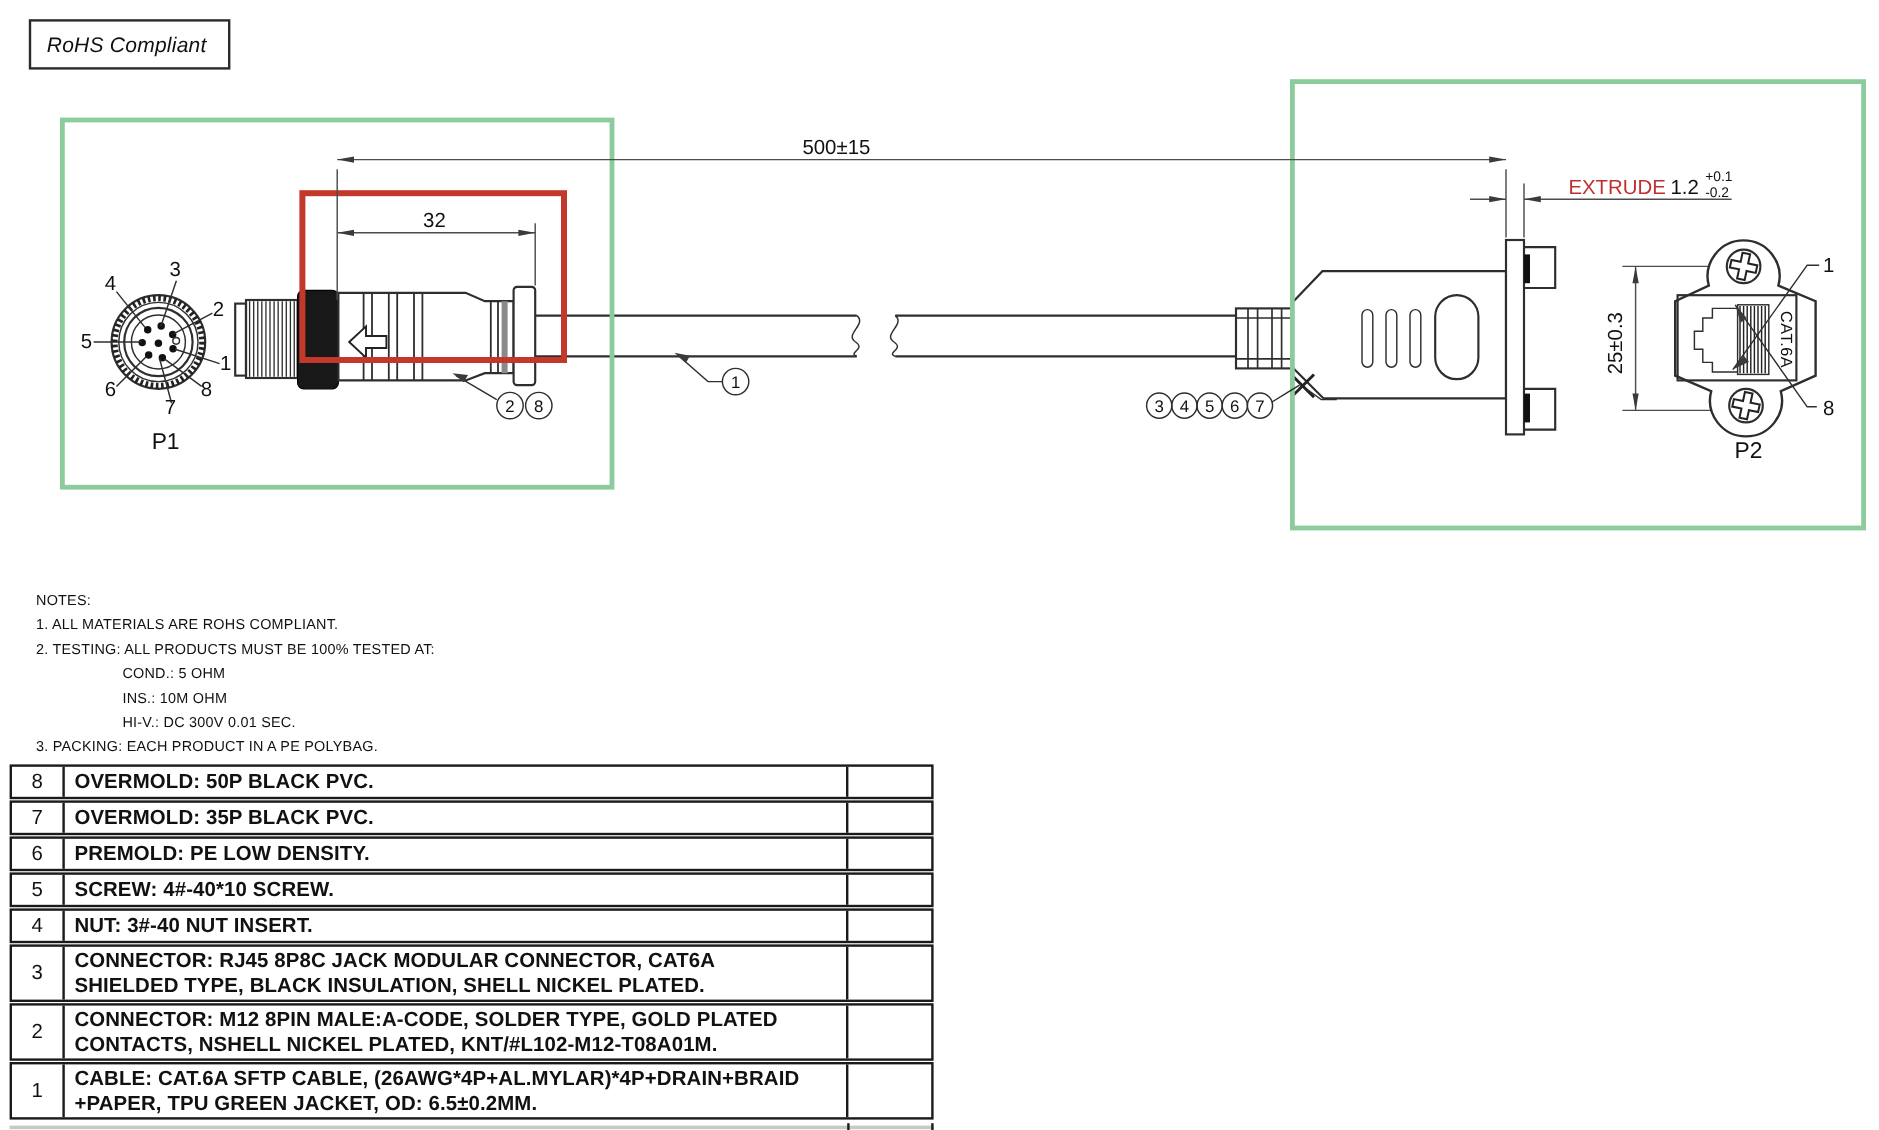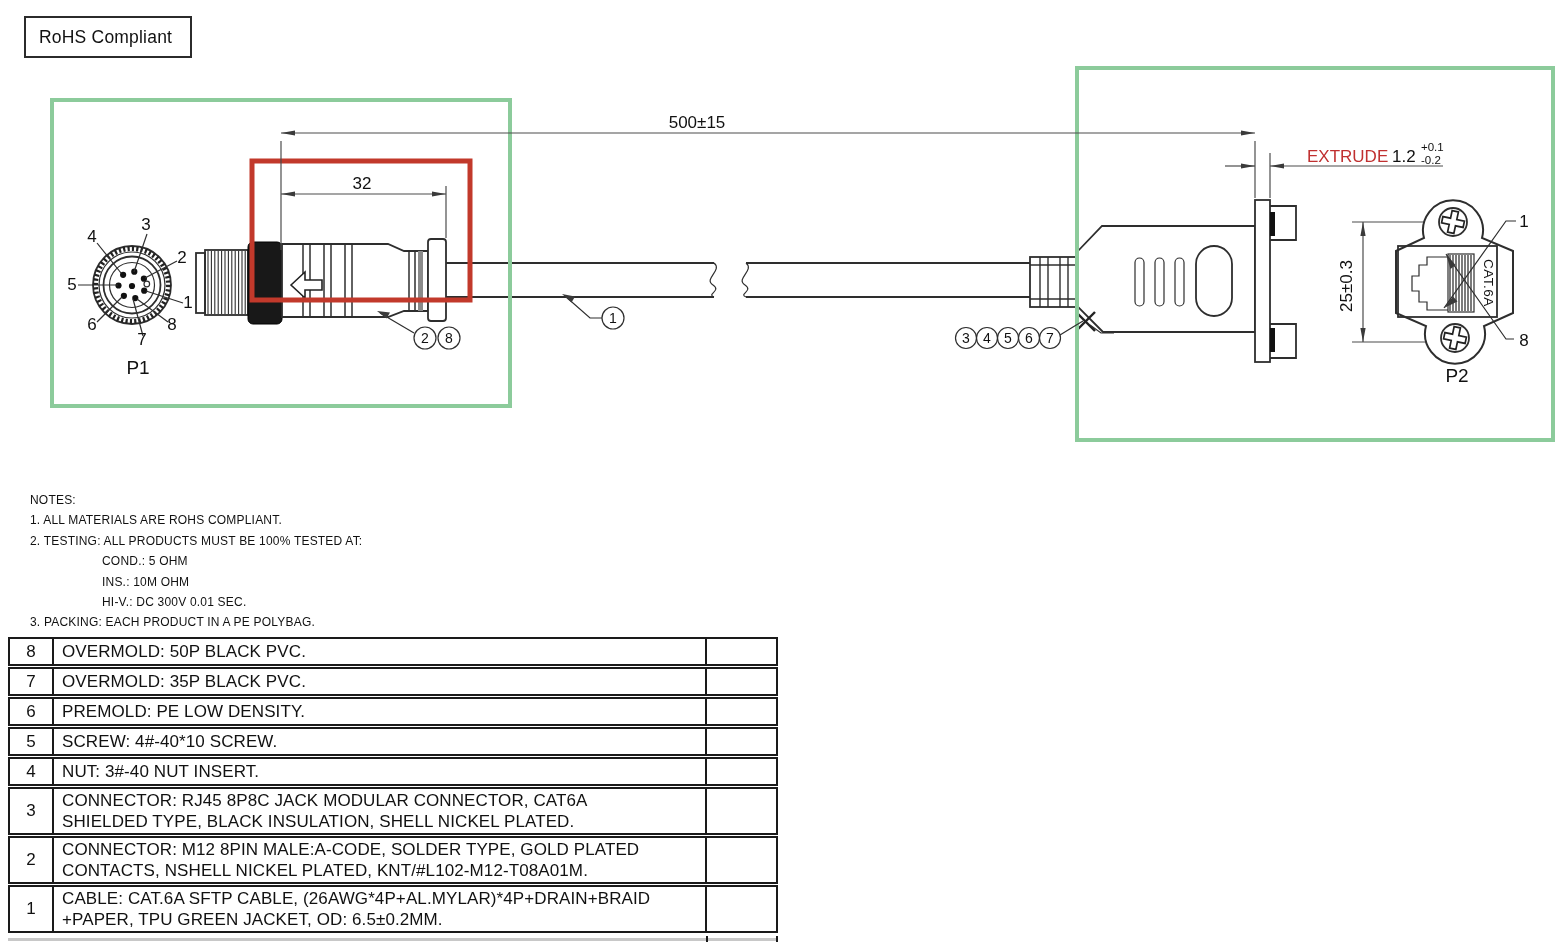--- a/index.html
+++ b/index.html
@@ -1,21 +1,21 @@
 <!DOCTYPE html>
 <html><head>
 <meta charset="utf-8">
 <style>
   html,body{margin:0;padding:0;background:#fff;}
   .canvas{position:relative;width:1566px;height:942px;background:#ffffff;overflow:hidden;
           font-family:"Liberation Sans",sans-serif;color:#111;}
   
   .rohs{position:absolute;left:24px;top:16px;width:168px;height:42px;border:2px solid #2b2b2b;
         box-sizing:border-box;display:flex;align-items:center;padding-left:13px;
-        font-size:17.5px;letter-spacing:.2px;}
+        font-size:17.5px;letter-spacing:.2px;font-style:italic;}
   
   .draw{position:absolute;left:0;top:0;}
   svg .ln{stroke:#2e2e2e;stroke-width:1.8;fill:none;}
   svg .lnw{stroke:#2e2e2e;stroke-width:1.8;fill:#fff;}
   svg .thin{stroke:#2e2e2e;stroke-width:1.2;fill:none;}
   svg .dim{stroke:#4c4c4c;stroke-width:1.2;fill:none;}
   svg .arr{fill:#3a3a3a;stroke:none;}
   svg .txt{fill:#111;font-family:"Liberation Sans",sans-serif;font-size:17px;stroke:none;}
   svg .txt-big{font-size:19px;}
   svg .txt-s{font-size:14px;}
@@ -28,21 +28,21 @@
   .ind1{}
   .ind2{margin-left:72px;}
   
   .bom{position:absolute;left:8px;top:637px;width:770px;font-size:17px;}
   .bom-row{display:flex;border:2px solid #1a1a1a;margin-bottom:1px;box-sizing:border-box;background:#fff;}
   .h1{height:29px;}
   .h2{height:48px;}
   .c-no{width:44px;display:flex;align-items:center;justify-content:center;
         border-right:2px solid #1a1a1a;box-sizing:border-box;}
   .c-desc{flex:1;display:flex;align-items:center;padding-left:8px;border-right:2px solid #1a1a1a;
-          box-sizing:border-box;white-space:pre-line;line-height:21px;letter-spacing:.1px;}
+          box-sizing:border-box;white-space:pre-line;line-height:21px;letter-spacing:.1px;font-weight:bold;}
   .c-qty{width:69px;}
   
   .cutrow{position:absolute;left:8px;top:938px;width:770px;height:4px;border-top:3px solid #9a9a9a;opacity:.55;}
   .stub{position:absolute;top:936px;width:2px;height:6px;background:#1a1a1a;}
 </style>
 </head>
 <body>
 
 <div class="canvas">
 

